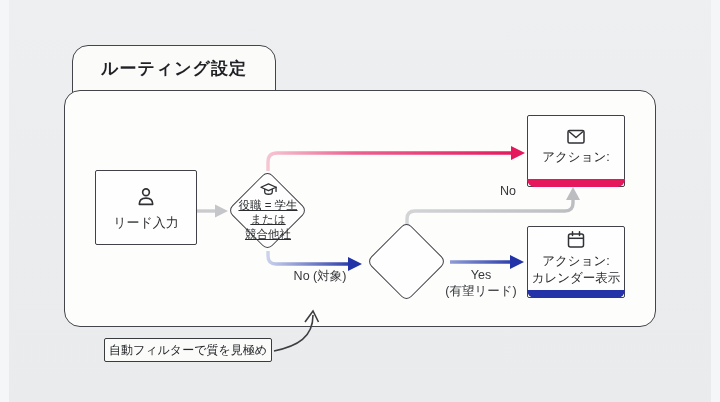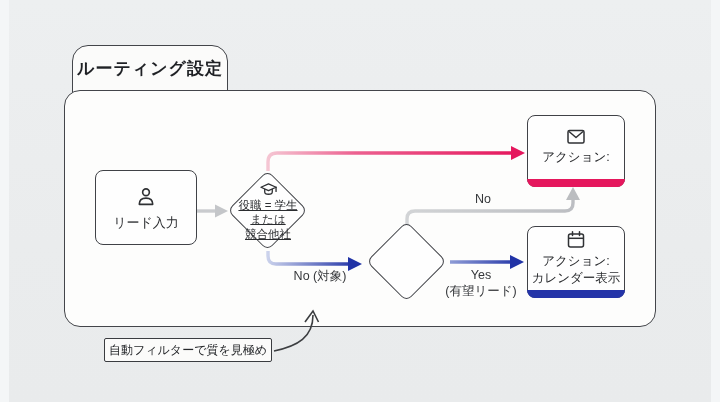--- a/index.html
+++ b/index.html
@@ -8,36 +8,36 @@
     background:linear-gradient(180deg,#edeff0 0%,#eaeced 60%,#e9ebec 100%);
     font-family:"Liberation Sans","DejaVu Sans",sans-serif;
     color:#2b2d30;
   }
   .edge-strip{position:absolute;top:0;width:9px;height:402px;background:#f4f6f7;}
   .edge-strip.left{left:0;}
   .edge-strip.right{right:0;}
 
   
   .tab{
-    position:absolute;left:72px;top:45px;width:156px;height:49px;
+    position:absolute;left:72px;top:45px;width:204px;height:49px;
     background:#fbfbfa;border:1.5px solid #43454a;border-radius:16px 16px 0 0;
     display:flex;align-items:center;justify-content:center;box-sizing:border-box;
   }
   .tab .title{font-size:17px;font-weight:700;letter-spacing:1px;color:#1f2125;padding-bottom:2px;}
   .panel{
     position:absolute;left:64px;top:90px;width:592px;height:237px;
     background:#fdfdfc;border:1.5px solid #43454a;border-radius:16px;
     box-sizing:border-box;
   }
 
   .layer{position:absolute;left:0;top:0;width:720px;height:402px;pointer-events:none;}
 
   
   .node{
-    position:absolute;background:#fefefe;border:1.5px solid #404247;border-radius:8px;
+    position:absolute;background:#fefefe;border:1.5px solid #404247;border-radius:2px;
     box-sizing:border-box;display:flex;flex-direction:column;align-items:center;justify-content:center;
   }
   .node .nlabel{font-size:12.5px;line-height:1.22;text-align:center;color:#2b2d30;}
   .node-lead{left:95px;top:170px;width:102px;height:75px;gap:5px;}
   .node-lead .nlabel{font-size:13px;}
   .node-email{left:527px;top:115px;width:98px;height:72px;gap:4px;padding-bottom:8px;}
   .node-cal{left:527px;top:226px;width:98px;height:72px;gap:4px;padding-bottom:8px;}
   .accent-bar{position:absolute;left:-1px;right:-1px;bottom:-1px;height:8px;border-radius:0 0 9px 9px;}
   .accent-bar.pink{background:#e5175d;}
   .accent-bar.blue{background:#2434a8;}
@@ -53,21 +53,21 @@
   .dcontent{
     position:absolute;display:flex;flex-direction:column;align-items:center;justify-content:center;
     text-align:center;font-size:11.5px;line-height:1.24;color:#2b2d30;
   }
   .dcontent.c1{left:218px;top:174px;width:100px;height:74px;text-decoration:underline;}
   .dcontent.c2{left:357px;top:228px;width:100px;height:68px;}
 
   
   .elabel{position:absolute;font-size:12.5px;color:#35373a;text-align:center;line-height:1.25;}
   .el-yes-excluded{left:330px;top:133px;width:146px;}
-  .el-no{left:450px;top:192px;width:66px;}
+  .el-no{left:450px;top:184px;width:66px;text-align:right;}
   .el-no-target{left:258px;top:269px;width:124px;}
   .el-yes-promising{left:430px;top:268px;width:102px;}
 
   
   .pill{
     position:absolute;left:104px;top:338px;width:168px;height:24px;
     background:#fbfbfa;border:1.5px solid #3a3c40;border-radius:2px;
     display:flex;align-items:center;justify-content:center;box-sizing:border-box;
   }
   .pill span{font-size:12px;color:#26282b;}

